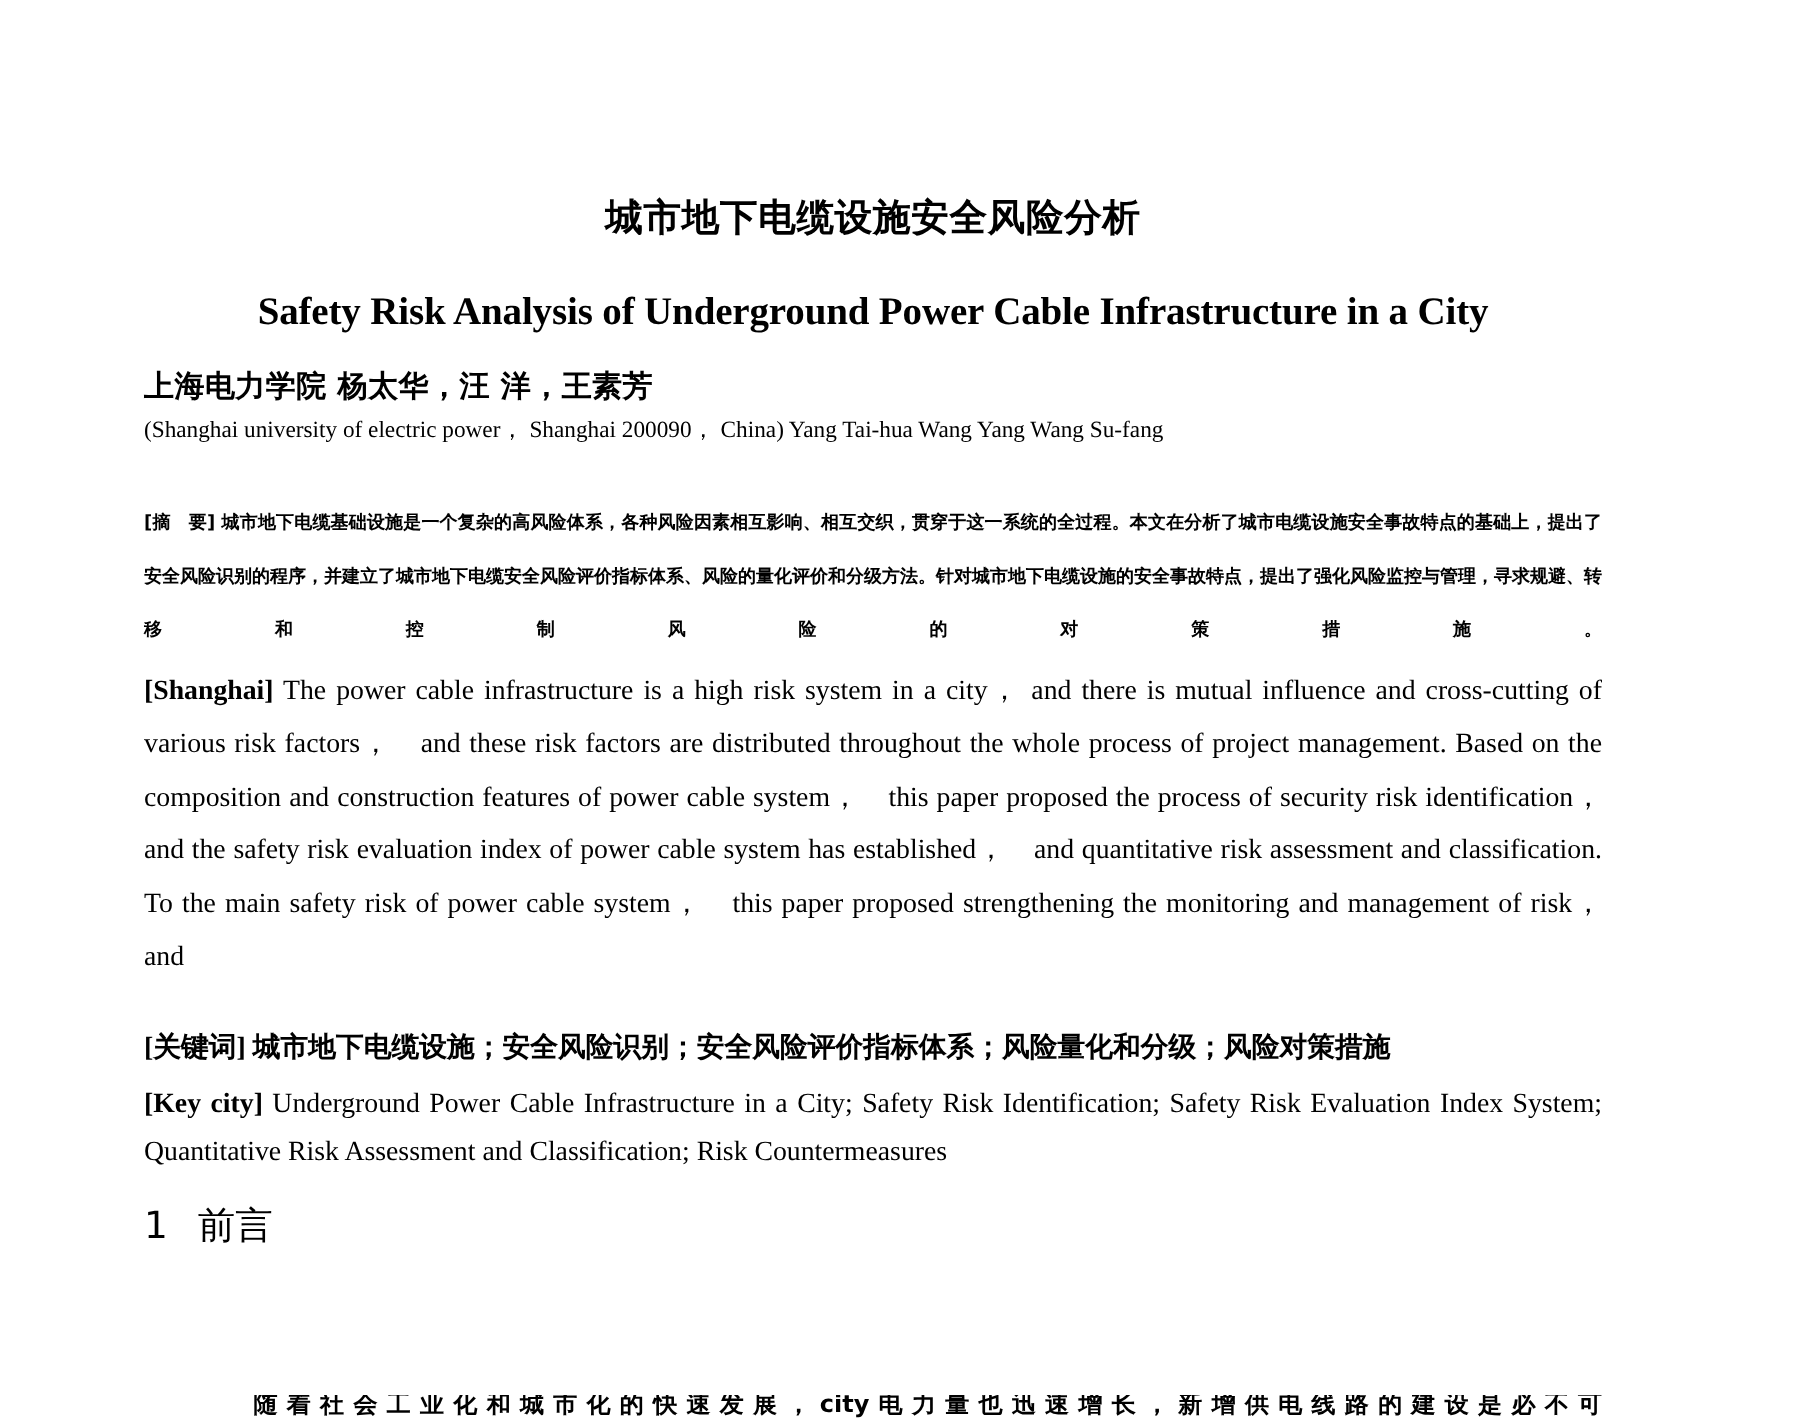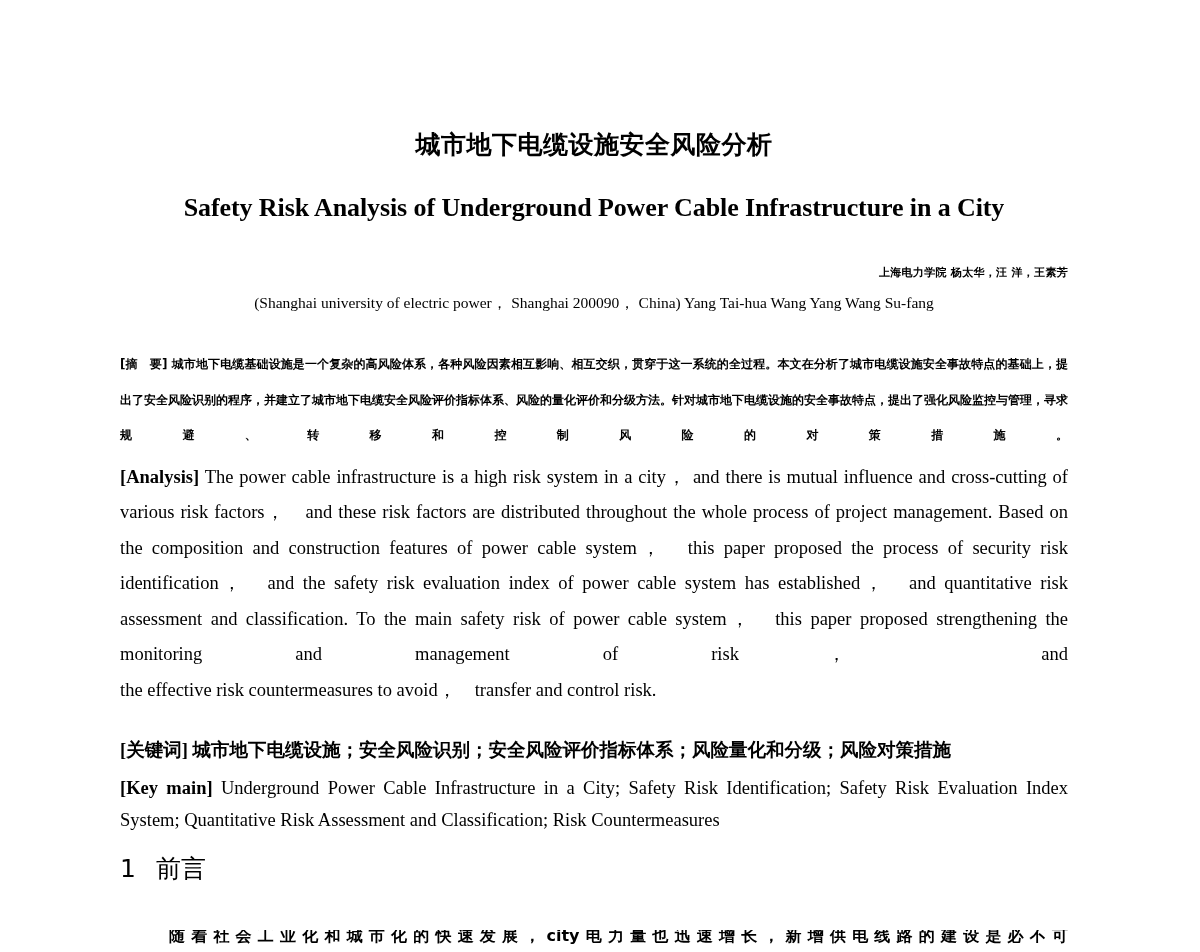--- a/index.html
+++ b/index.html
@@ -14,21 +14,21 @@
     font-family: "Liberation Serif", "DejaVu Serif", serif;
     color: #000000;
     -webkit-font-smoothing: none;
   }
   .page {
     position: relative;
     width: 1200px;
     height: 952px;
     background: #ffffff;
     box-sizing: border-box;
-    padding: 0 132px 0 120px;
+    padding: 0 132px 0 96px;
   }
   .spacer-top { height: 128px; }
 
   
   .title-cn {
     text-align: center;
     font-family: "DejaVu Sans", "Liberation Sans", sans-serif;
     font-weight: bold;
     font-size: 25px;
     letter-spacing: 0.5px;
@@ -39,30 +39,29 @@
   .title-en {
     text-align: center;
     font-family: "Liberation Serif", "DejaVu Serif", serif;
     font-weight: bold;
     font-size: 26px;
     line-height: 32px;
     margin: 30px 0 0 0;
     letter-spacing: -0.1px;
   }
   .authors-cn {
-    text-align: right;
+    text-align: left;
     font-family: "DejaVu Sans", "Liberation Sans", sans-serif;
     font-weight: bold;
-    font-size: 11px;
+    font-size: 20px;
     line-height: 22px;
-    margin: 38px 0 0 0;
+    margin: 22px 0 0 0;
     letter-spacing: 0.3px;
   }
   .affiliation-en {
-    text-align: center;
     font-family: "Liberation Serif", "DejaVu Serif", serif;
     font-weight: normal;
     font-size: 15.5px;
     line-height: 22px;
     margin: 8px 0 0 0;
   }
 
   
   .abs-cn {
     margin: 33px 0 0 0;
@@ -153,32 +152,31 @@
   <div class="authors-cn">上海电力学院 杨太华，汪 洋，王素芳</div>
 
   <div class="affiliation-en">(Shanghai university of electric power，    Shanghai 200090，    China) Yang Tai-hua Wang Yang Wang Su-fang</div>
 
   <div class="abs-cn">
     <span class="lbl">[摘　要]</span>
     <span>城市地下电缆基础设施是一个复杂的高风险体系，各种风险因素相互影响、相互交织，贯穿于这一系统的全过程。本文在分析了城市电缆设施安全事故特点的基础上，提出了安全风险识别的程序，并建立了城市地下电缆安全风险评价指标体系、风险的量化评价和分级方法。针对城市地下电缆设施的安全事故特点，提出了强化风险监控与管理，寻求规避、转移和控制风险的对策措施。</span>
   </div>
 
   <div class="abs-en">
-    <span class="lbl">[Analysis]</span>
+    <span class="lbl">[Shanghai]</span>
     <span>The power cable infrastructure is a high risk system in a city， and there is mutual influence and cross-cutting of various risk factors，　and these risk factors are distributed throughout the whole process of project management. Based on the composition and construction features of power cable system，　this paper proposed the process of security risk identification，　and the safety risk evaluation index of power cable system has established，　and quantitative risk assessment and classification. To the main safety risk of power cable system，　this paper proposed strengthening the monitoring and management of risk，　and</span>
-    <div class="last-line">the effective risk countermeasures to avoid，　transfer and control risk.</div>
   </div>
 
   <div class="kw-cn">
     <span class="lbl">[关键词]</span>
     <span>城市地下电缆设施；安全风险识别；安全风险评价指标体系；风险量化和分级；风险对策措施</span>
   </div>
 
   <div class="kw-en">
-    <span class="lbl">[Key main]</span>
+    <span class="lbl">[Key city]</span>
     <span>Underground Power Cable Infrastructure in a City; Safety Risk Identification; Safety Risk Evaluation Index System; Quantitative Risk Assessment and Classification; Risk Countermeasures</span>
   </div>
 
   <div class="section-head">
     <span class="num">1</span><span>前言</span>
   </div>
 
   <div class="clip-bottom">
     <div class="inner body-par">随着社会工业化和城市化的快速发展，city电力量也迅速增长，新增供电线路的建设是必不可</div>
   </div>

